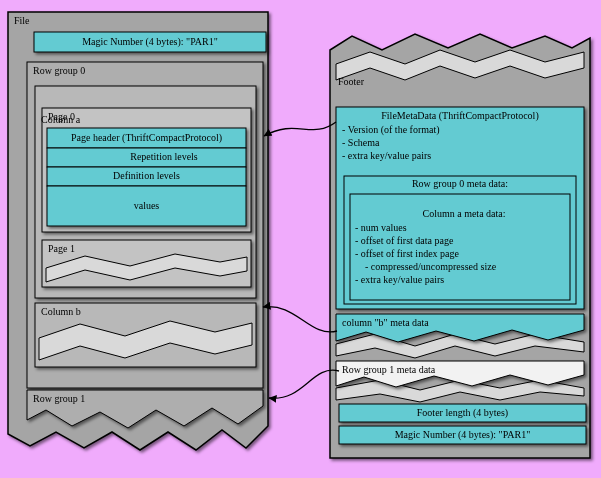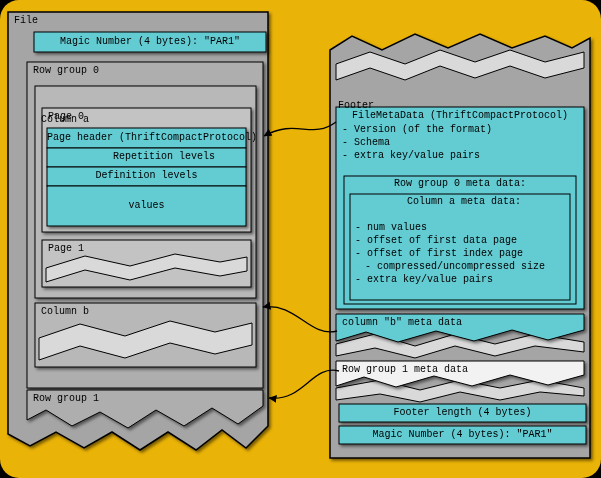--- a/index.html
+++ b/index.html
@@ -1,18 +1,18 @@
 <!DOCTYPE html>
 <html><head>
 <meta charset="utf-8">
 <style>
   html,body{margin:0;padding:0;background:#000;}
   #canvas{
-    position:relative;width:601px;height:478px;background:#eab308;
-    font-family:Liberation Mono, monospace;overflow:hidden;border-radius:19px;
+    position:relative;width:601px;height:478px;background:#f0abfc;
+    font-family:Liberation Serif, serif;overflow:hidden;
   }
   #shapes{position:absolute;left:0;top:0;}
   .lbl{position:absolute;font-size:10px;line-height:12px;color:#000;white-space:nowrap;}
   .ctr{text-align:center;}
   .sh{filter:drop-shadow(2px 2.5px 1.5px rgba(0,0,0,0.5));}
 </style>
 </head>
 <body>
 
 <div id="canvas">
@@ -66,27 +66,27 @@
   <div class="lbl" style="left:41px;top:89px;margin-top:25px;">Column a</div>
   <div class="lbl" style="left:48px;top:111px;">Page 0</div>
   <div class="lbl ctr" style="left:47px;top:132px;width:199px;">Page header (ThriftCompactProtocol)</div>
   <div class="lbl ctr" style="left:47px;top:151px;width:234px;">Repetition levels</div>
   <div class="lbl ctr" style="left:47px;top:170px;width:199px;">Definition levels</div>
   <div class="lbl ctr" style="left:47px;top:200px;width:199px;">values</div>
   <div class="lbl" style="left:48px;top:243px;">Page 1</div>
   <div class="lbl" style="left:41px;top:306px;">Column b</div>
   <div class="lbl" style="left:33px;top:393px;">Row group 1</div>
 
-  <div class="lbl" style="left:338px;top:100px;">Footer</div>
+  <div class="lbl" style="left:338px;top:76px;">Footer</div>
   <div class="lbl ctr" style="left:336px;top:110px;width:248px;">FileMetaData (ThriftCompactProtocol)</div>
   <div class="lbl" style="left:342px;top:124px;">- Version (of the format)</div>
   <div class="lbl" style="left:342px;top:137px;">- Schema</div>
   <div class="lbl" style="left:342px;top:150px;">- extra key/value pairs</div>
   <div class="lbl ctr" style="left:344px;top:178px;width:232px;">Row group 0 meta data:</div>
-  <div class="lbl ctr" style="left:350px;top:196px;width:228px;text-align:center;">Column a meta data:</div>
+  <div class="lbl ctr" style="left:350px;top:208px;width:228px;text-align:center;">Column a meta data:</div>
   <div class="lbl" style="left:355px;top:222px;">- num values</div>
   <div class="lbl" style="left:355px;top:235px;">- offset of first data page</div>
   <div class="lbl" style="left:355px;top:248px;">- offset of first index page</div>
   <div class="lbl" style="left:365px;top:261px;">- compressed/uncompressed size</div>
   <div class="lbl" style="left:355px;top:274px;">- extra key/value pairs</div>
   <div class="lbl" style="left:342px;top:317px;">column "b" meta data</div>
   <div class="lbl" style="left:342px;top:364px;">Row group 1 meta data</div>
   <div class="lbl ctr" style="left:339px;top:407px;width:247px;">Footer length (4 bytes)</div>
   <div class="lbl ctr" style="left:339px;top:429px;width:247px;">Magic Number (4 bytes): "PAR1"</div>
 

